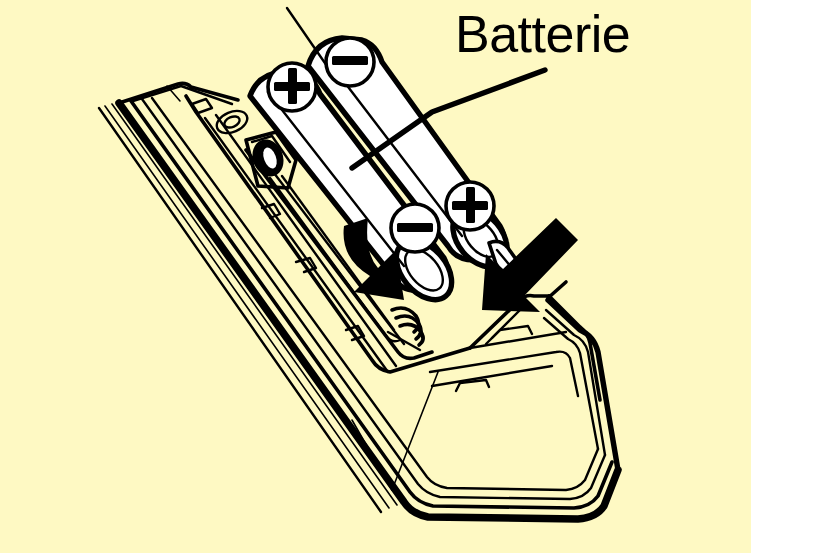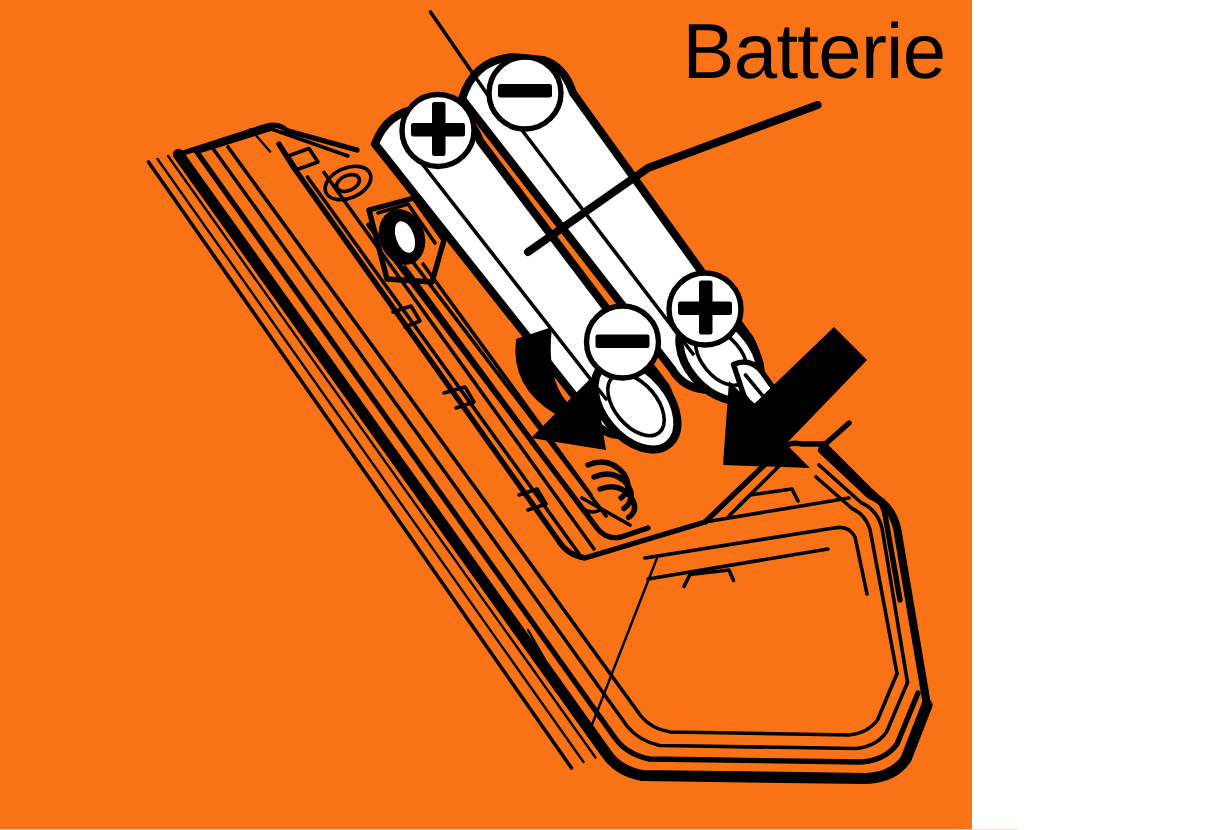--- a/index.html
+++ b/index.html
@@ -9,23 +9,23 @@
     background: #ffffff;
   }
   body {
     width: 815px;
     height: 553px;
     overflow: hidden;
     font-family: "Liberation Sans", sans-serif;
   }
   #figure-root {
     position: relative;
-    width: 648px;
+    width: 751px;
     height: 553px;
-    background: #f97316;
+    background: #fef9c3;
   }
   #figure-svg {
     display: block;
     width: 815px;
     height: 553px;
   }
   .ink-fill   { fill: #000000; stroke: none; }
   .lw-hair    { stroke: #000000; stroke-width: 1.6; fill: none;
                 stroke-linecap: round; stroke-linejoin: round; }
   .lw-thin    { stroke: #000000; stroke-width: 2.4; fill: none;

